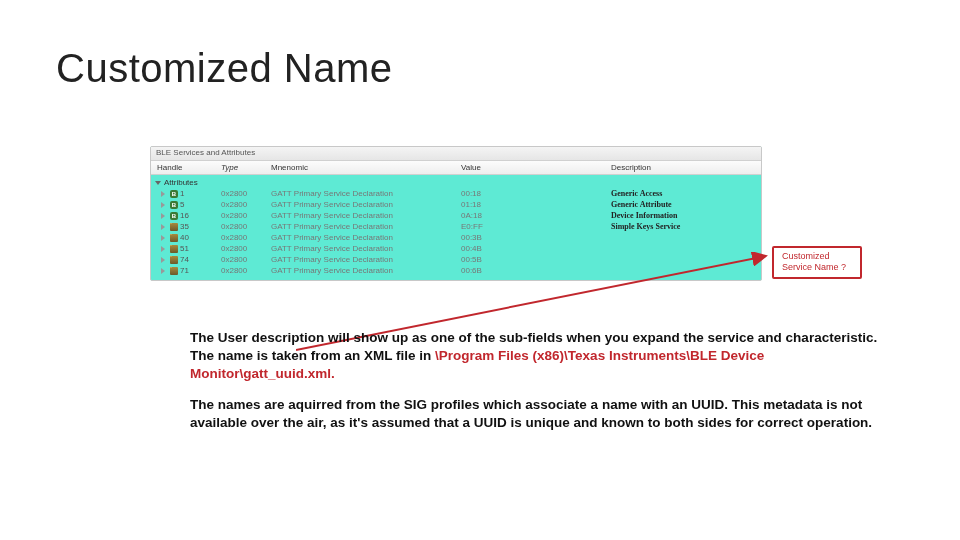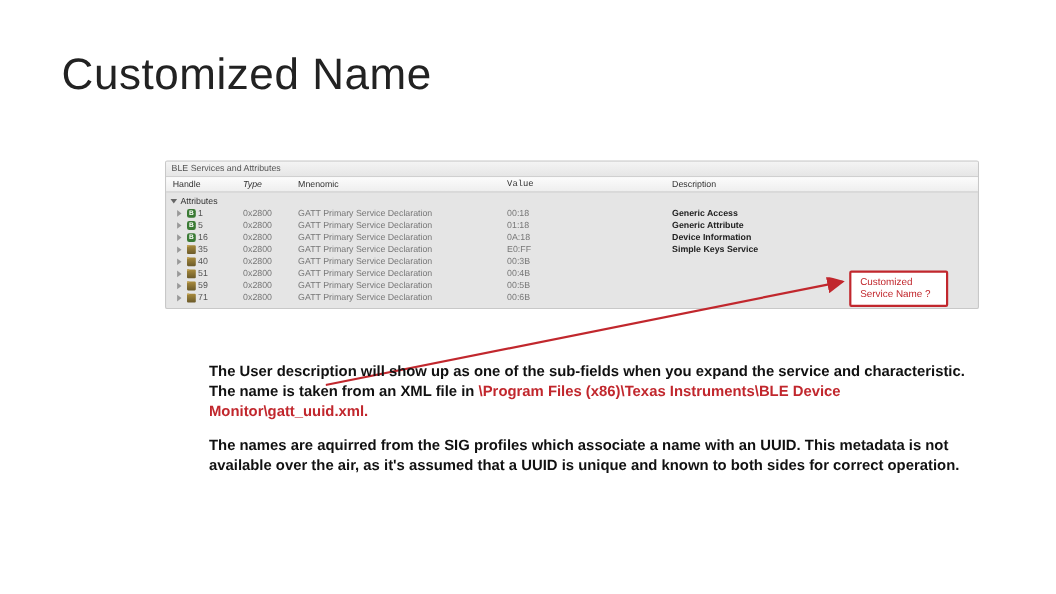--- a/index.html
+++ b/index.html
@@ -18,24 +18,24 @@
     top: 46px;
     font-size: 40px;
     font-weight: 300;
     color: #222;
     letter-spacing: 0.5px;
   }
   .panel {
     position: absolute;
     left: 150px;
     top: 146px;
-    width: 740px;
+    width: 612px;
     border: 1px solid #c8c8c8;
     border-radius: 2px;
-    background: #e5e5e5;
+    background: #5eead4;
   }
   .panel-titlebar {
     height: 14px;
     background: linear-gradient(#f4f4f4, #e6e6e6);
     border-bottom: 1px solid #d0d0d0;
     font-size: 8px;
     color: #555;
     padding: 1px 5px;
   }
   .header-row {
@@ -43,21 +43,21 @@
     background: linear-gradient(#fcfcfc, #eeeeee);
     border-bottom: 1px solid #d0d0d0;
     font-size: 8px;
     color: #333;
     height: 14px;
     align-items: center;
   }
   .col-handle { width: 70px; padding-left: 6px; }
   .col-type   { width: 50px; font-style: italic; }
   .col-mnem   { width: 190px; }
-  .col-value  { width: 150px; font-family: Liberation Mono, monospace; }
+  .col-value  { width: 150px; }
   .col-desc   { flex: 1; }
   .tree-root {
     padding: 2px 0 4px 0;
   }
   .root-row {
     display: flex;
     align-items: center;
     font-size: 8px;
     color: #333;
     padding-left: 4px;
@@ -111,21 +111,21 @@
   }
   .icon-chip::before, .icon-chip::after {
     content: "";
     position: absolute;
     width: 2px; height: 1px;
     background: #c0a050;
   }
   .type-cell  { width: 50px; color: #777; }
   .mnem-cell  { width: 190px; color: #777; }
   .value-cell { width: 150px; color: #777; }
-  .desc-cell  { flex: 1; color: #222; font-weight: 600; }
+  .desc-cell  { flex: 1; color: #222; font-weight: 600; font-family: Liberation Serif, serif; }
 
   .callout {
     position: absolute;
     border: 2px solid #c1272d;
     border-radius: 2px;
     padding: 3px 8px;
     font-size: 9px;
     color: #c1272d;
     line-height: 1.25;
     background: #fff;
@@ -238,21 +238,21 @@
           </div>
           <div class="type-cell">0x2800</div>
           <div class="mnem-cell">GATT Primary Service Declaration</div>
           <div class="value-cell">00:4B</div>
           <div class="desc-cell"></div>
         </div>
         <div class="data-row">
           <div class="handle-cell">
             <span class="tree-arrow arrow-right"></span>
             <span class="icon-chip"></span>
-            <span>59</span>
+            <span>74</span>
           </div>
           <div class="type-cell">0x2800</div>
           <div class="mnem-cell">GATT Primary Service Declaration</div>
           <div class="value-cell">00:5B</div>
           <div class="desc-cell"></div>
         </div>
         <div class="data-row">
           <div class="handle-cell">
             <span class="tree-arrow arrow-right"></span>
             <span class="icon-chip"></span>

